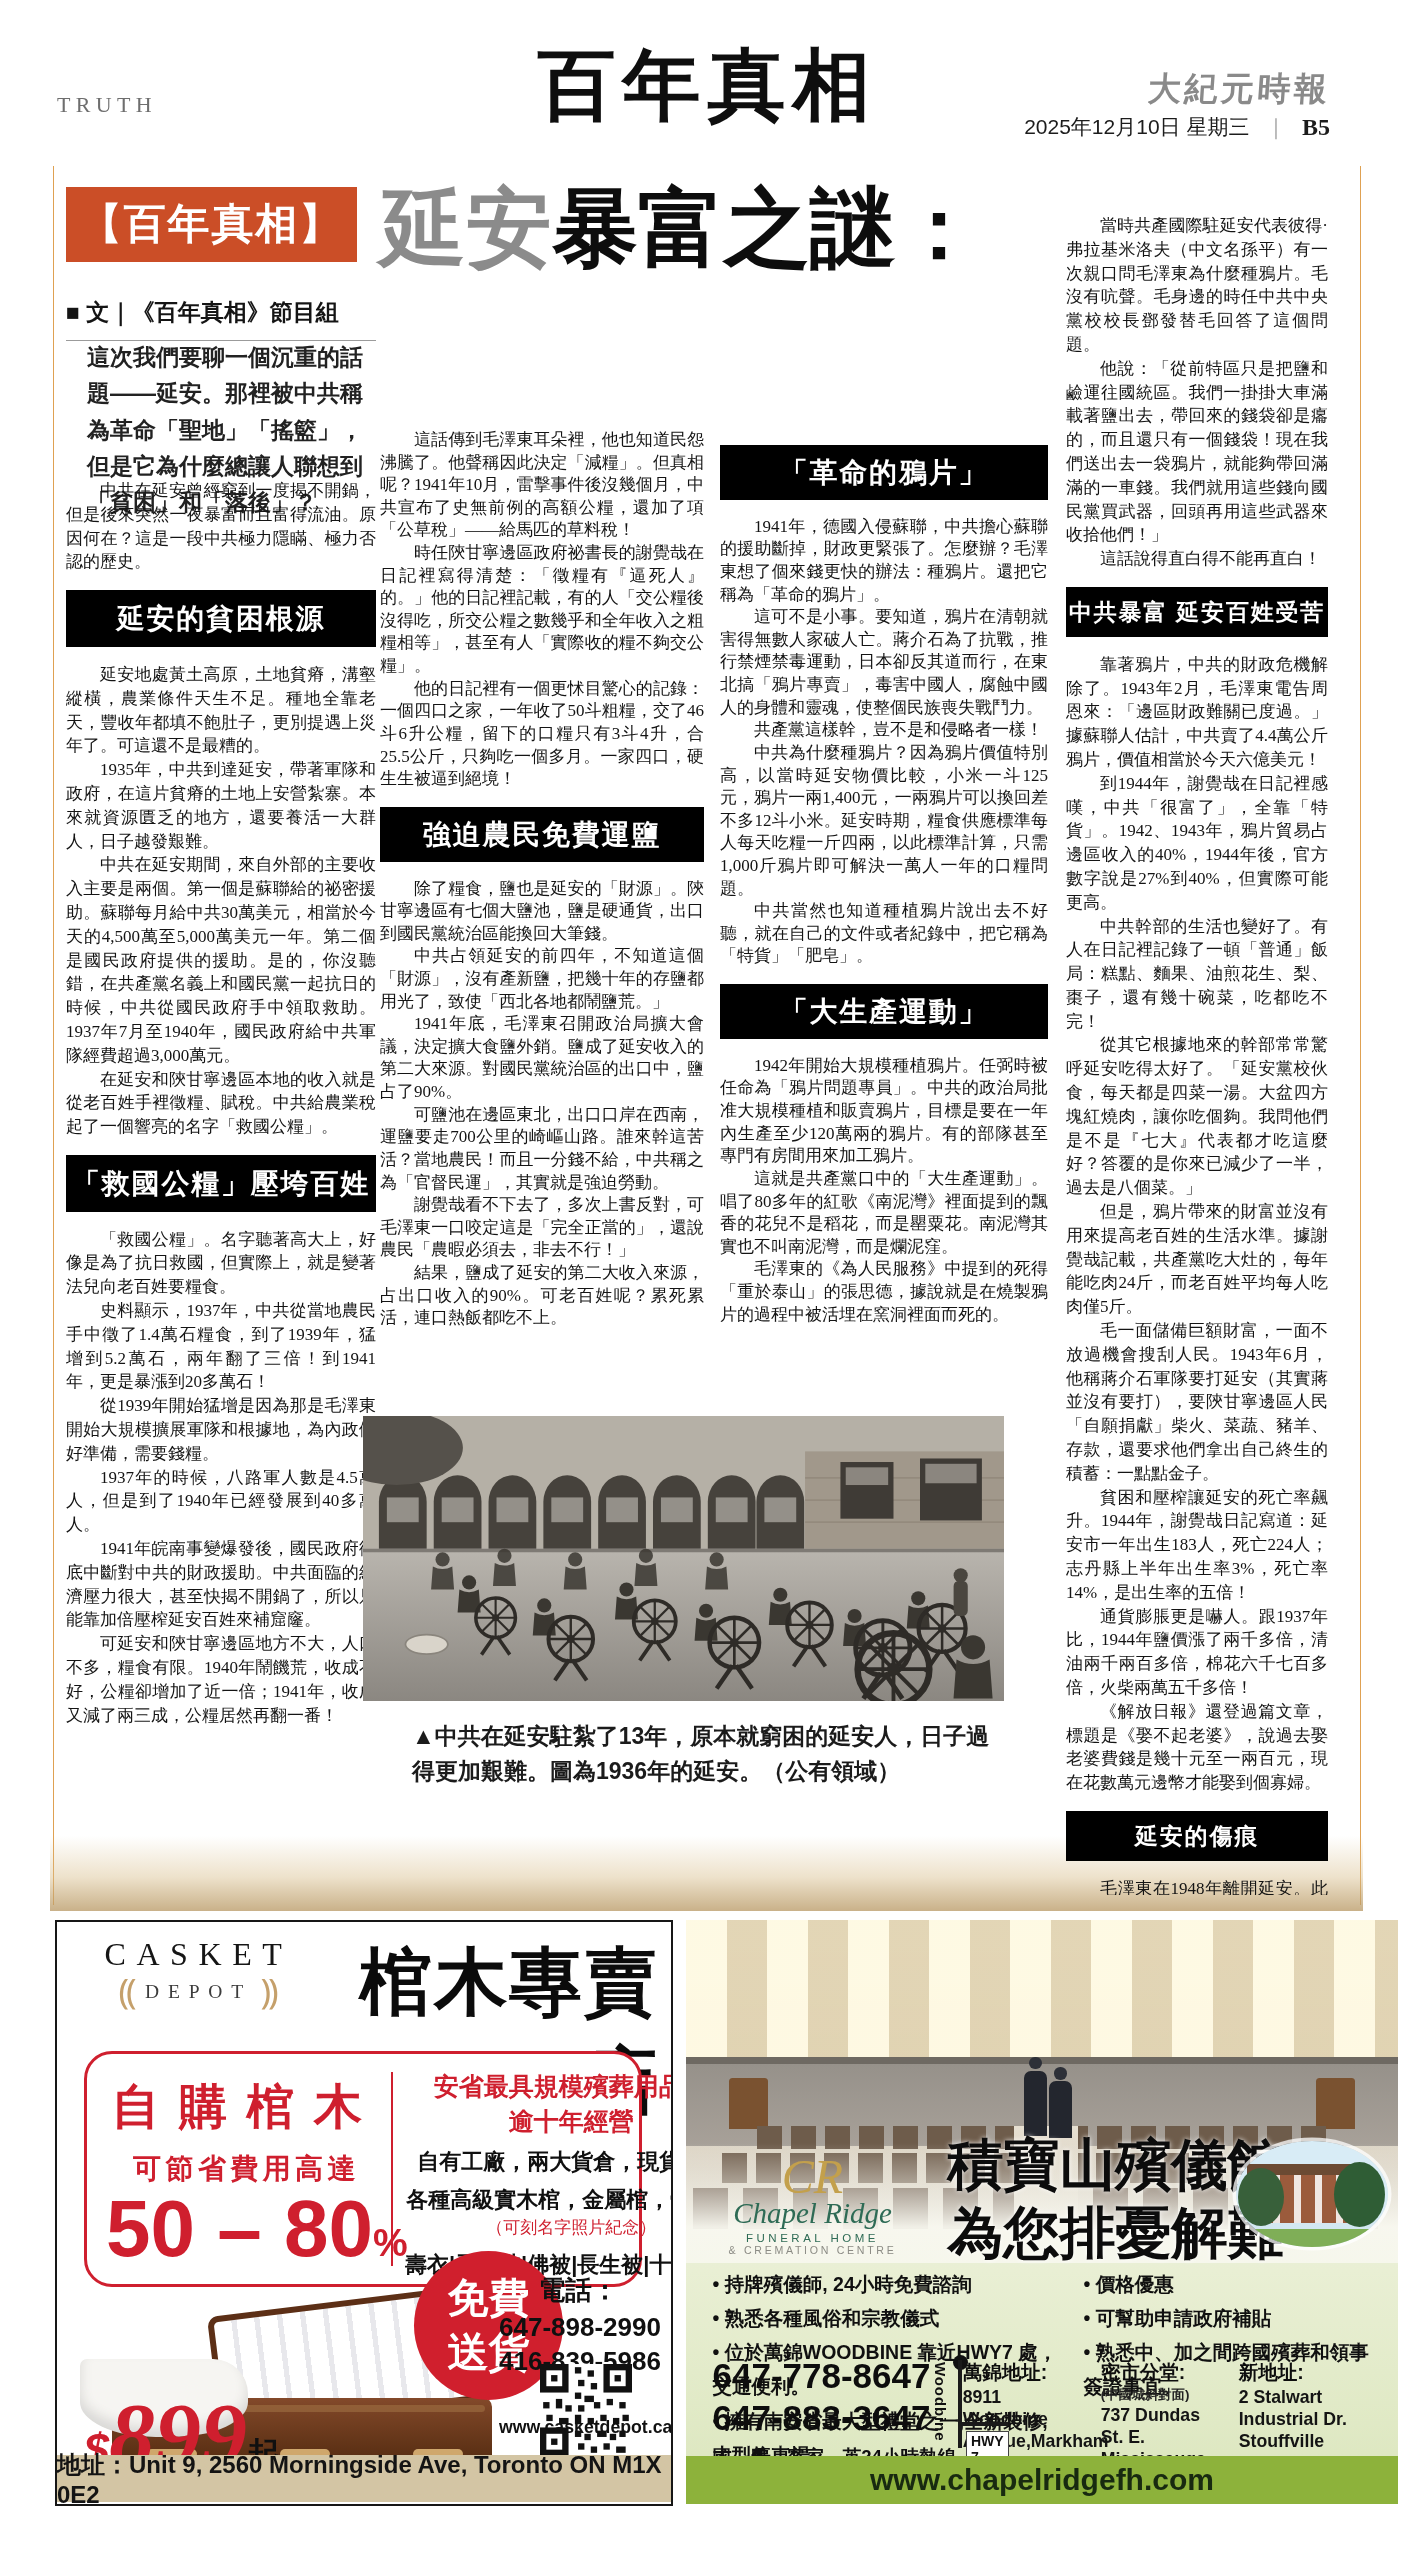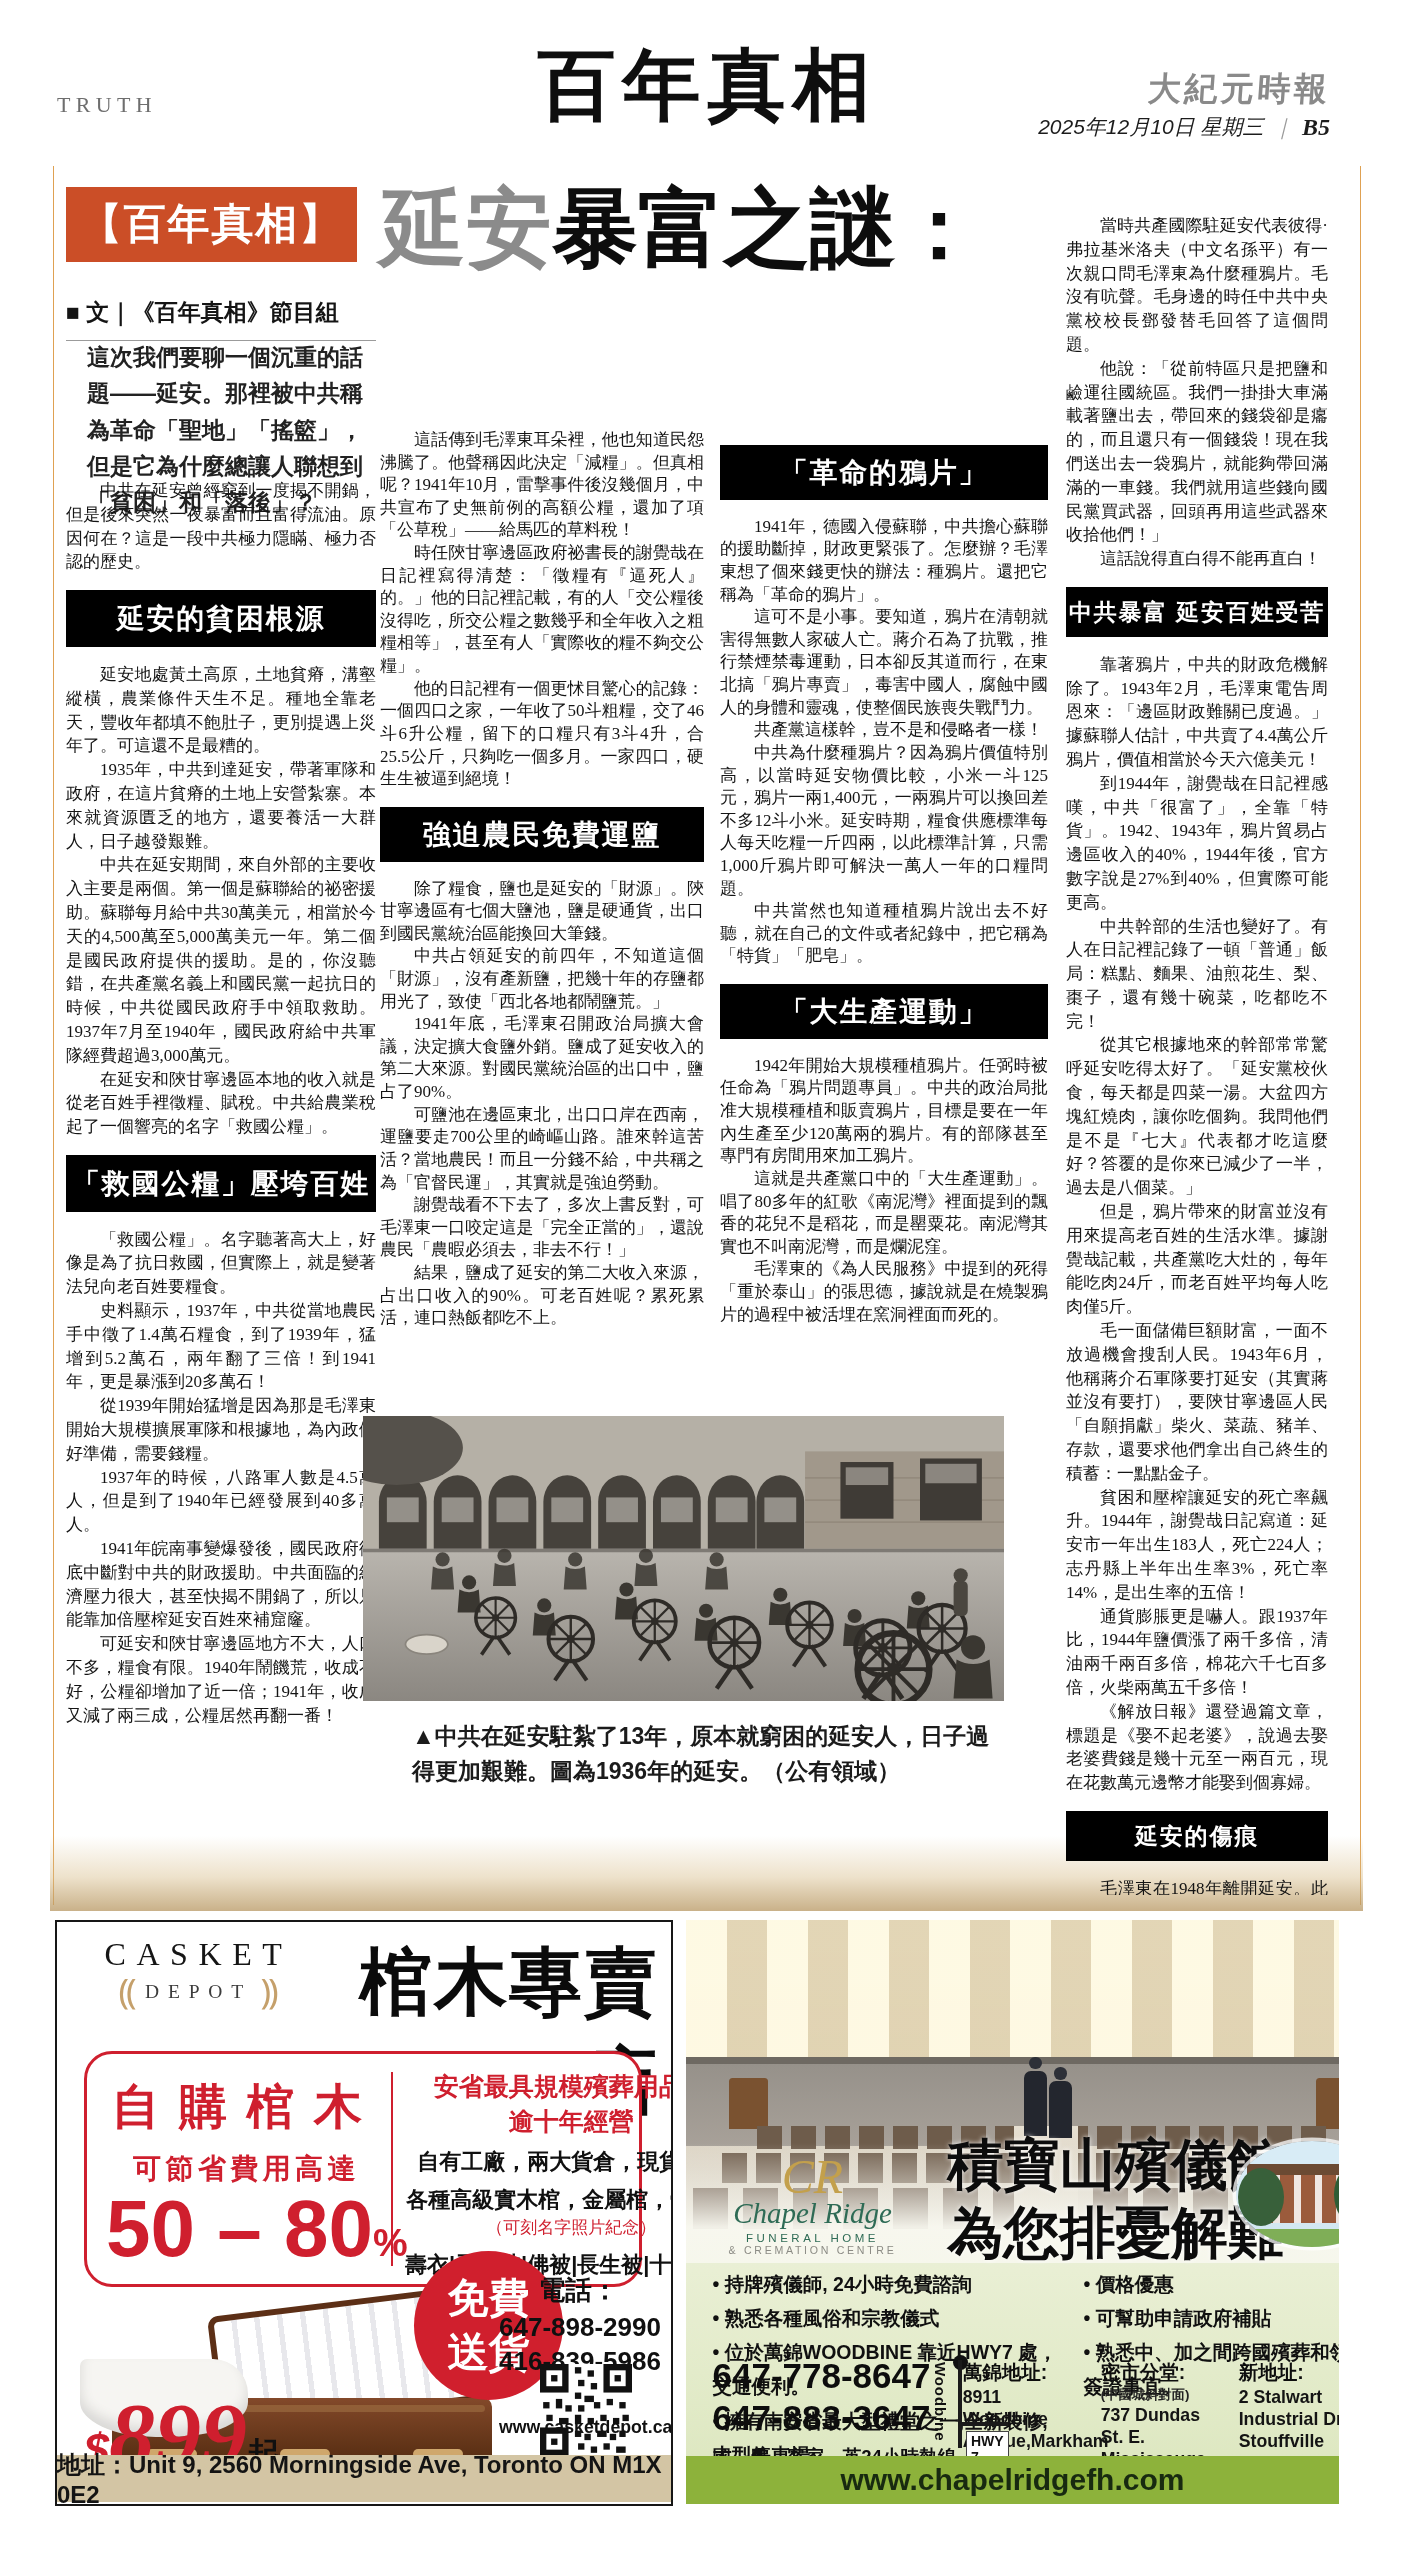--- a/index.html
+++ b/index.html
@@ -8,21 +8,21 @@
   .abs{position:absolute;}
 
   
   .truth{left:57px;top:92px;font-family:"Liberation Serif","DejaVu Serif",serif;
          font-size:22px;letter-spacing:5.3px;color:#6e6e6e;}
   .page-title{left:0;right:0;top:34px;text-align:center;
          font-family:"Liberation Serif","DejaVu Serif",serif;font-weight:700;
          font-size:78px;letter-spacing:7px;color:#0e0e0e;}
   .masthead{right:85px;top:67px;font-family:"Liberation Serif","DejaVu Serif",serif;
          font-weight:700;font-size:33px;letter-spacing:3.5px;color:#8a8a8a;transform:skewX(-4deg);}
-  .dateline{right:85px;top:113px;font-size:21px;color:#1c1c1c;display:flex;gap:9px;align-items:center;font-style:italic;}
+  .dateline{right:85px;top:113px;font-size:21px;color:#1c1c1c;display:flex;gap:16px;align-items:center;}
   .dateline .sep{color:#9a9a9a;font-weight:400;}
   .dateline .pageno{font-family:"Liberation Serif","DejaVu Serif",serif;font-weight:700;font-size:24px;}
   .www-rule{left:53px;top:134px;width:1309px;display:flex;align-items:center;}
   .www-rule:before,.www-rule:after{content:"";flex:1;height:3.5px;background:#b5b5b5;}
   .www-label{padding:0 14px;font-family:"Liberation Serif","DejaVu Serif",serif;
              font-size:18.6px;color:#6f6f6f;}
 
   
   .edge{top:166px;height:1739px;width:0;border-left:1.8px solid #dfa152;}
   .edge.l{left:53px;} .edge.r{left:1360px;}
@@ -110,21 +110,21 @@
   .ck-price .cur{color:#cf1f2e;font-size:46px;font-weight:900;font-style:italic;}
   .ck-price .val{color:#cf1f2e;font-size:92px;font-weight:900;font-style:italic;
       font-family:"Liberation Serif","DejaVu Serif",serif;}
   .ck-price .suf{color:#101010;font-size:34px;font-weight:900;}
   .ck-addr{position:absolute;left:0;right:0;top:533px;height:47px;background:#d3c5a4;
       display:flex;align-items:center;justify-content:center;font-size:24px;font-weight:700;color:#141414;}
   
   .ck-www{top:495px;left:442px;width:168px;}
 
   
-  .ad-chapel{left:686px;top:1920px;width:653px;height:584px;overflow:hidden;
+  .ad-chapel{left:686px;top:1920px;width:712px;height:584px;overflow:hidden;
       background:linear-gradient(180deg,#f7f8ee 0%,#e9efd4 60%,#dbe6bd 100%);}
   .ch-photo{position:absolute;left:0;top:0;width:712px;height:343px;overflow:hidden;}
   .ch-ceiling{position:absolute;left:0;top:0;width:100%;height:42%;
       background:repeating-linear-gradient(90deg,rgba(255,250,228,.95) 0 41px,rgba(224,210,176,.85) 41px 81px),
                  linear-gradient(#f4ecd9,#e4d9c0);}
   .ch-cornice{position:absolute;left:0;top:40%;width:100%;height:12.4px;background:#6e6962;}
   .ch-walls{position:absolute;left:0;top:42%;width:100%;height:26%;
       background:linear-gradient(#96918a,#a9a29a);}
   .ch-door{position:absolute;width:39px;height:51px;background:#7a5230;border-radius:3.5px 3.5px 0 0;}
   .ch-floor{position:absolute;left:0;top:66%;width:100%;height:34%;

